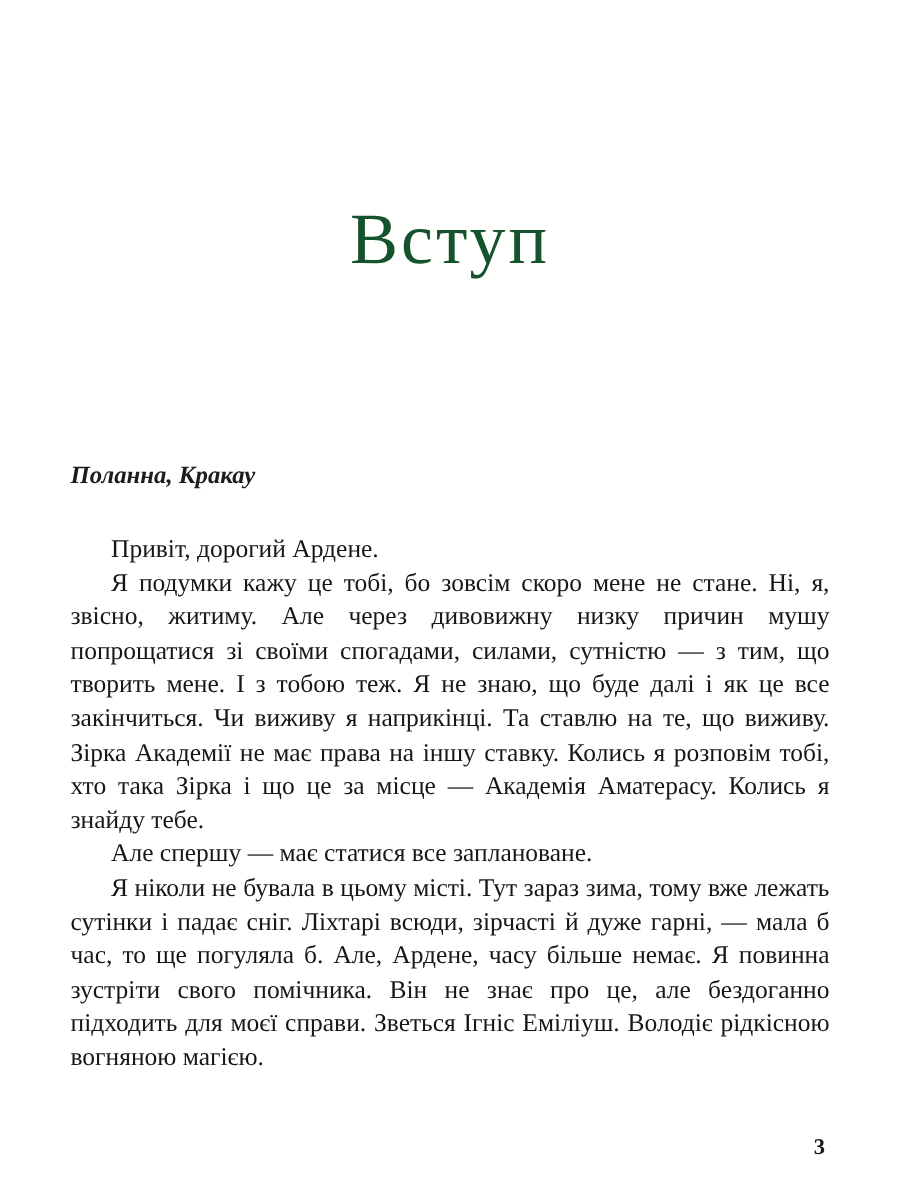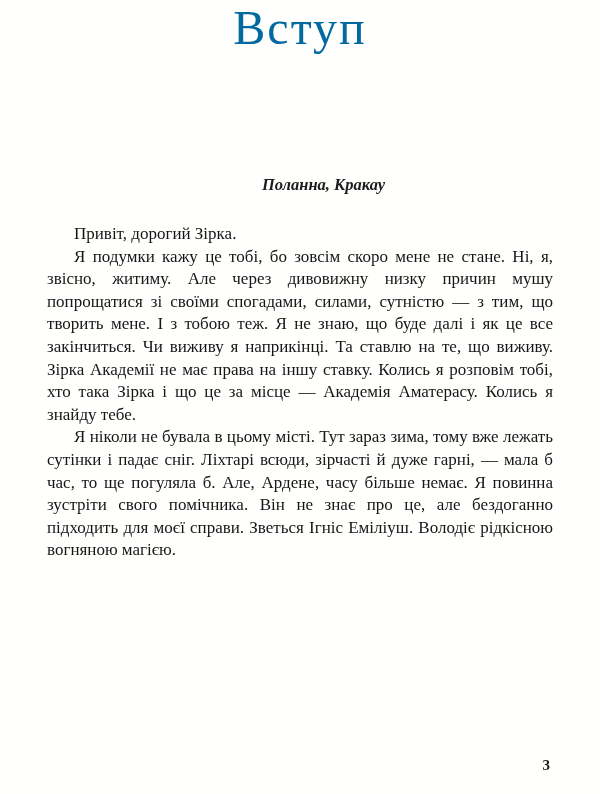--- a/index.html
+++ b/index.html
@@ -13,35 +13,35 @@
     height: 794px;
     margin: 0 auto;
     background: #fffffe;
     font-family: "Liberation Serif", "DejaVu Serif", serif;
     color: #1a1a1a;
     overflow: hidden;
     box-sizing: border-box;
   }
   .chapter-title {
     margin: 0;
+    padding-top: 132px;
     text-align: center;
     font-size: 48px;
     font-weight: 400;
     letter-spacing: 2px;
-    color: #0369a1;
+    color: #14532d;
     font-family: "Liberation Serif", "DejaVu Serif", serif;
   }
   .dateline {
     margin: 118px 0 0 47px;
     font-style: italic;
     font-weight: 600;
     font-size: 16.5px;
     line-height: 24px;
     color: #1c1c1c;
-    text-align: center;
   }
   .body-text {
     margin: 26px 47px 0 47px;
     font-size: 17px;
     line-height: 22.6px;
     text-align: justify;
     color: #161616;
   }
   .body-text p {
     margin: 0;
@@ -63,20 +63,21 @@
 
 <div class="page">
 
   <h1 class="chapter-title">Вступ</h1>
 
   <div class="dateline">
     <div>Поланна, Кракау</div>
   </div>
 
   <div class="body-text">
-    <p>Привіт, дорогий Зірка.</p>
+    <p>Привіт, дорогий Ардене.</p>
     <p>Я подумки кажу це тобі, бо зовсім скоро мене не стане. Ні, я, звісно, житиму. Але через дивовижну низку причин мушу попрощатися зі своїми спогадами, силами, сутністю — з тим, що творить мене. І з тобою теж. Я не знаю, що буде далі і як це все закінчиться. Чи виживу я наприкінці. Та ставлю на те, що виживу. Зірка Академії не має права на іншу ставку. Колись я розповім тобі, хто така Зірка і що це за місце — Академія Аматерасу. Колись я знайду тебе.</p>
+    <p>Але спершу — має статися все заплановане.</p>
     <p>Я ніколи не бувала в цьому місті. Тут зараз зима, тому вже лежать сутінки і падає сніг. Ліхтарі всюди, зірчасті й дуже гарні, — мала б час, то ще погуляла б. Але, Ардене, часу більше немає. Я повинна зустріти свого помічника. Він не знає про це, але бездоганно підходить для моєї справи. Зветься Ігніс Еміліуш. Володіє рідкісною вогняною магією.</p>
   </div>
 
   <div class="page-number">3</div>
 
 </div>
 
 </body></html>

